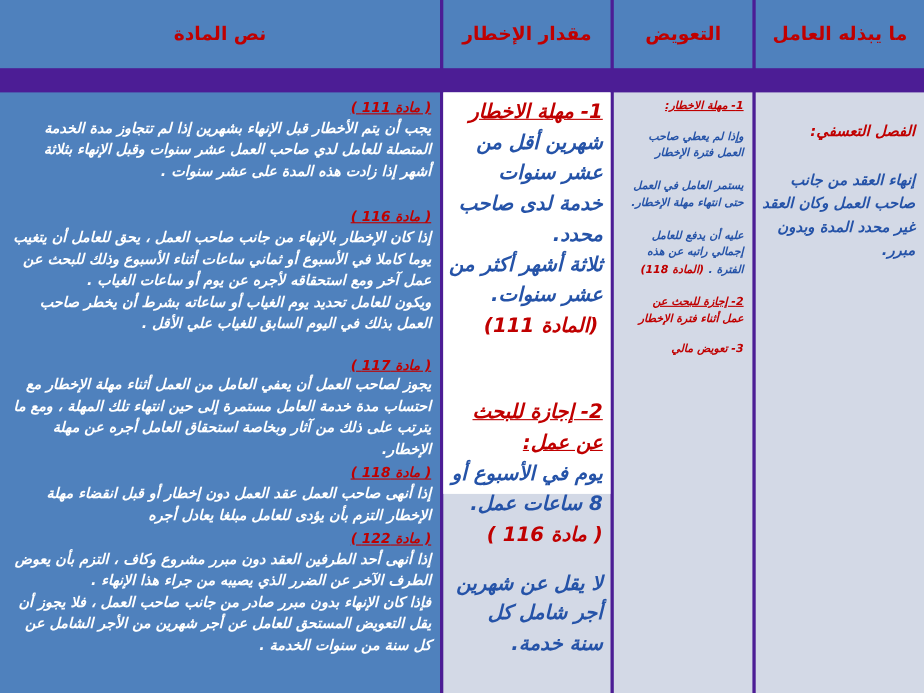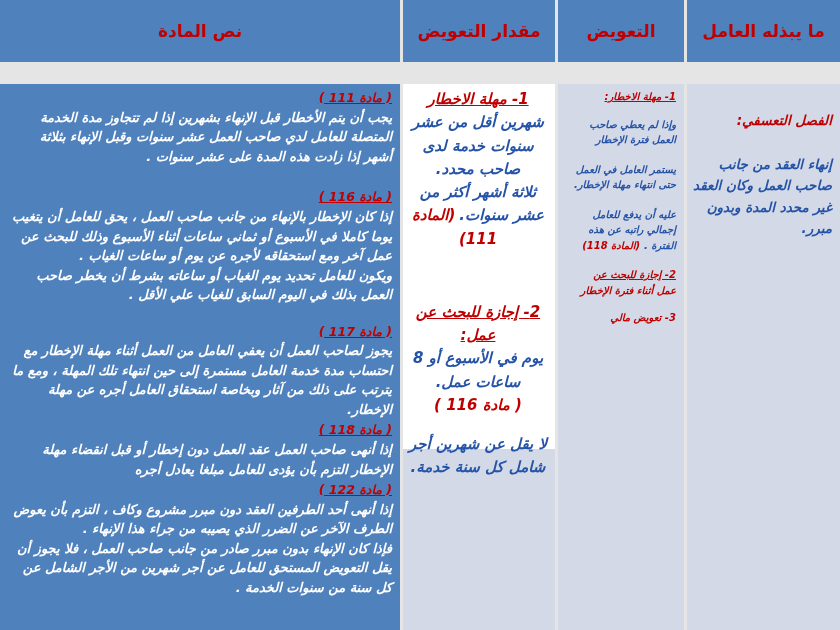--- a/index.html
+++ b/index.html
@@ -1,17 +1,17 @@
 <!DOCTYPE html>
 <html lang="ar" dir="rtl"><head>
 <meta charset="utf-8">
 <style>
   html,body{margin:0;padding:0;background:#ffffff;}
   .slide{
-    position:relative;width:840px;height:630px;background:#e5e5e5;
+    position:relative;width:840px;height:630px;background:#4c1d95;
     font-family:"DejaVu Sans",sans-serif;direction:rtl;overflow:hidden;
   }
   .cell{position:absolute;box-sizing:border-box;}
   
   .pos-c1{left:0;width:400px;}
   .pos-c2{left:403px;width:152px;}
   .pos-c3{left:558px;width:126px;}
   .pos-c4{left:687px;width:153px;}
   .hdr{
     top:0;height:62px;background:#4f81bd;
@@ -26,22 +26,22 @@
   }
   .art-ref{display:block;color:#c00000;text-decoration:underline;font-size:12.5px;}
   .art p{margin:0;}
   .art{margin:0;}
   .m-after-lg{margin-bottom:22px;}
   .m-after-md{margin-bottom:18px;}
   .m-after-xs{margin-bottom:2px;}
   
   .c2-body{padding:0;}
   .whitebox{position:absolute;top:0;left:0;right:0;height:365px;background:#ffffff;}
-  .c2-content{position:relative;z-index:1;padding:4px 7px 0 5px;text-align:center;
-    color:#2553a8;font-weight:bold;font-size:15px;line-height:1.55;}
+  .c2-content{position:relative;z-index:1;padding:4px 7px 0 5px;text-align:right;
+    color:#2553a8;font-weight:bold;font-size:18px;line-height:1.55;}
   .red-h{color:#c00000;text-decoration:underline;display:block;}
   .red-plain{color:#c00000;text-decoration:none;}
   .c2-item1{margin-bottom:50px;}
   .c2-item2{margin-bottom:16px;}
   .c2-content p{margin:0;}
   
   .c3-content{padding:5px 8px 0 6px;text-align:right;color:#2553a8;
     font-weight:bold;font-size:10px;line-height:1.55;}
   .c3-content p{margin:0 0 14px 0;}
   .c3-red{color:#c00000;font-weight:bold;}
@@ -56,21 +56,21 @@
 </style>
 </head>
 <body>
 
 <div class="slide">
 
   <div class="cell hdr pos-c1">
     <span>نص المادة</span>
   </div>
   <div class="cell hdr pos-c2">
-    <span>مقدار التعويض</span>
+    <span>مقدار الإخطار</span>
   </div>
   <div class="cell hdr pos-c3">
     <span>التعويض</span>
   </div>
   <div class="cell hdr pos-c4">
     <span>ما يبذله العامل</span>
   </div>
 
   <div class="cell bodycell matn pos-c1">
     <div class="art m-after-lg">

